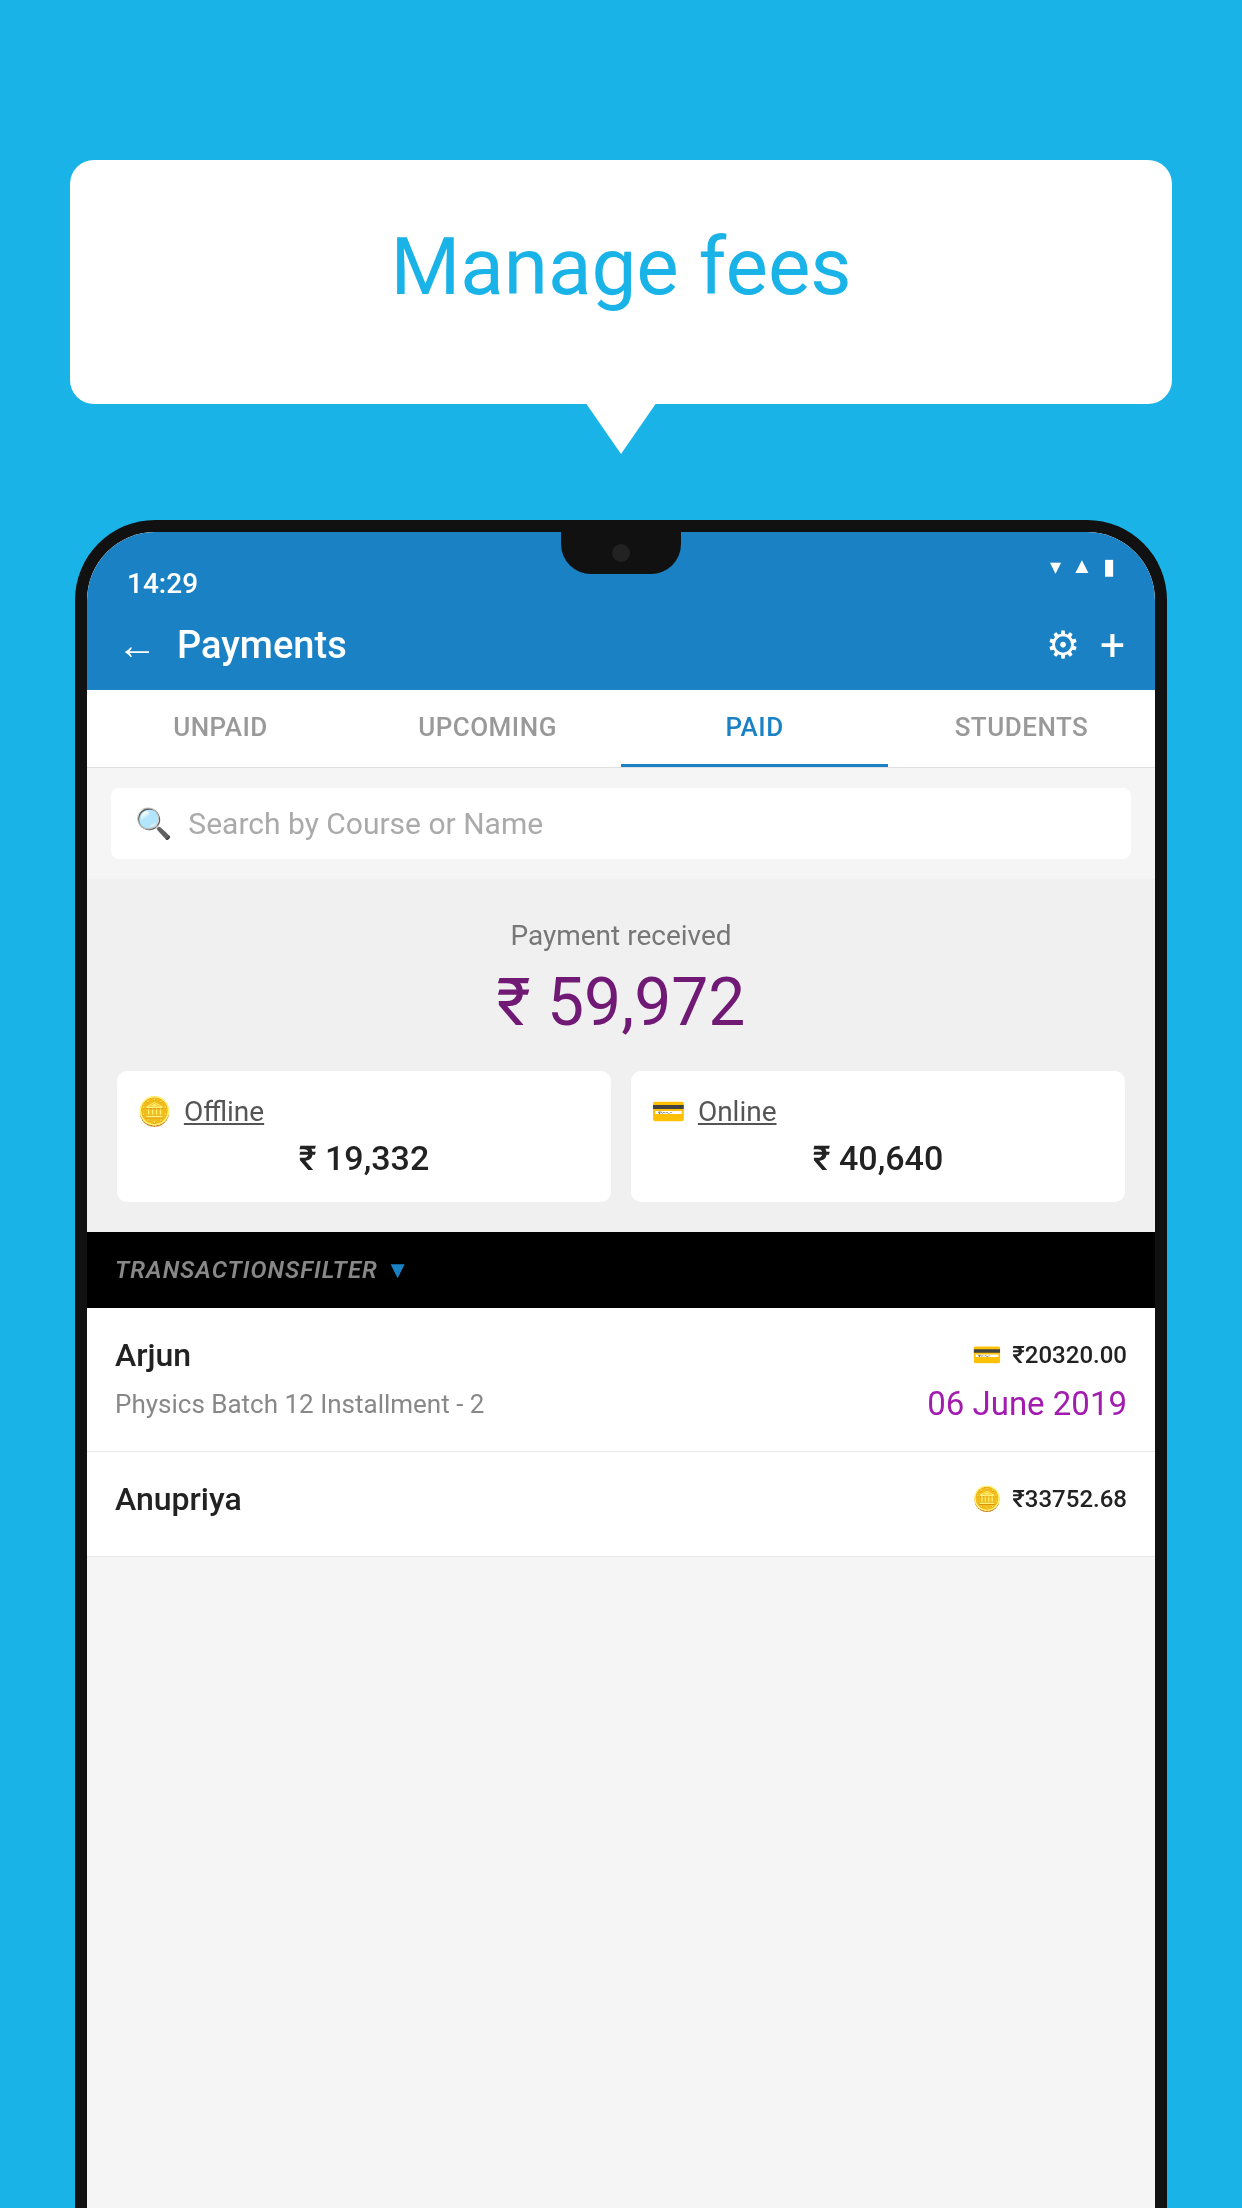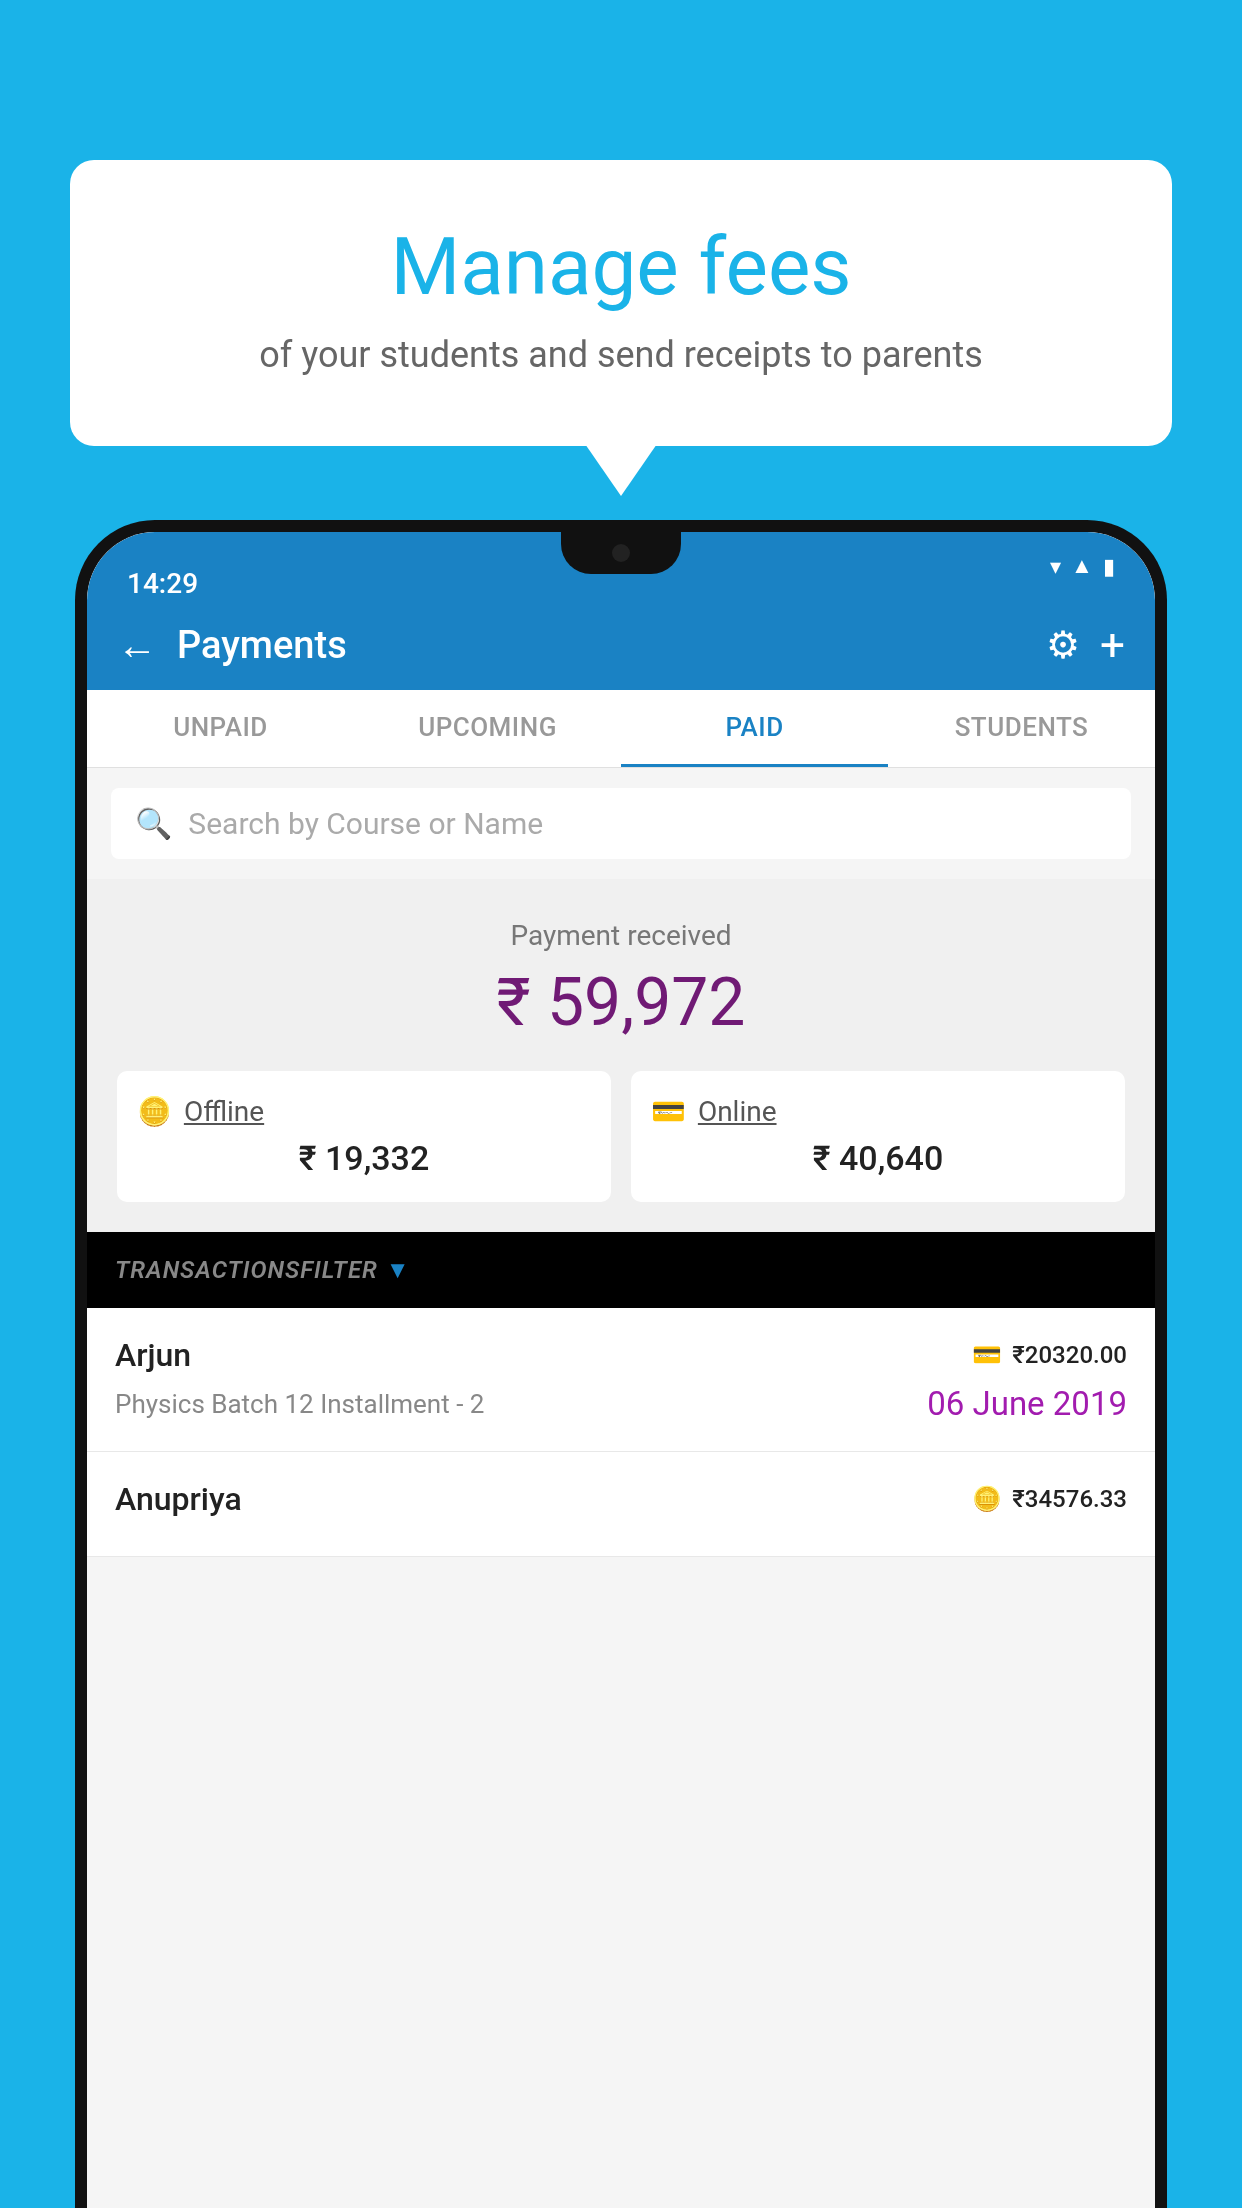--- a/index.html
+++ b/index.html
@@ -383,21 +383,20 @@
       border-radius: 0 4px 4px 0;
     }
   </style>
 </head>
 <body>
 
 <div style="position:absolute;top:0;left:0;width:1242px;height:2208px;background:#1ab3e8;"></div>
 
 <div class="speech-bubble">
   <div class="bubble-title">Manage fees</div>
-  <div class="bubble-subtitle">of your students and send receipts to parents</div>
 </div>
 
 <div class="vol-btn vol-up" style="position:absolute;left:75px;top:700px;width:14px;height:80px;background:#222;border-radius:4px 0 0 4px;"></div>
 <div class="vol-btn vol-down" style="position:absolute;left:75px;top:800px;width:14px;height:80px;background:#222;border-radius:4px 0 0 4px;"></div>
 <div class="power-btn" style="position:absolute;right:75px;top:820px;width:14px;height:110px;background:#222;border-radius:0 4px 4px 0;"></div>
 
 <div class="phone-frame">
   <div class="phone-screen">
 
     <div class="status-bar">
@@ -477,19 +476,19 @@
         <span class="transaction-course">Physics Batch 12 Installment - 2</span>
         <span class="transaction-date">06 June 2019</span>
       </div>
     </div>
 
     <div class="transaction-item">
       <div class="transaction-row-top">
         <span class="transaction-name">Anupriya</span>
         <div class="transaction-amount-row">
           <span class="payment-type-icon">🪙</span>
-          <span class="transaction-amount">₹34576.33</span>
+          <span class="transaction-amount">₹33752.68</span>
         </div>
       </div>
     </div>
 
   </div>
 </div>
 
 </body></html>

